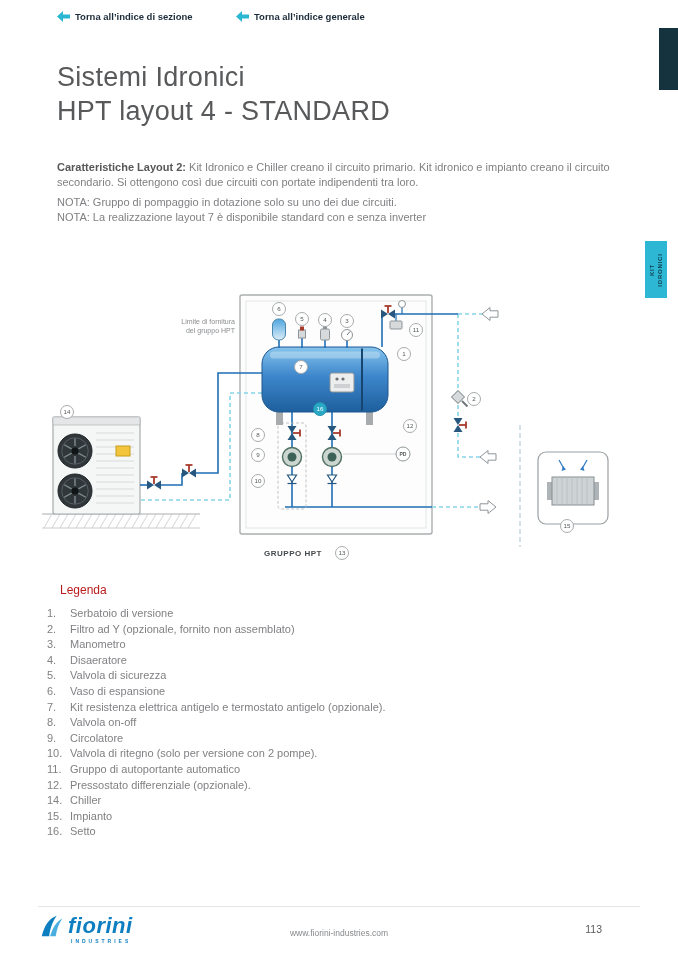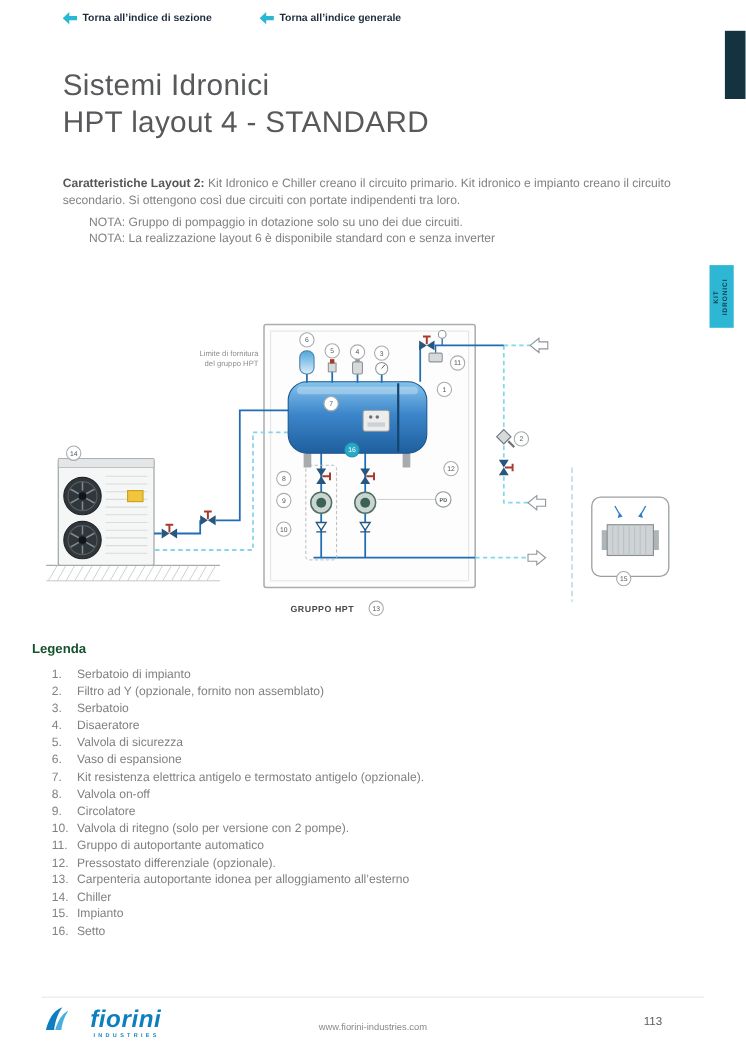--- a/index.html
+++ b/index.html
@@ -17,44 +17,44 @@
   .side-tab{position:absolute;top:241px;right:11px;width:22px;height:57px;background:#2db7d4;
             display:flex;align-items:center;justify-content:center;}
   .side-tab-inner{transform:rotate(-90deg);text-align:center;font-size:6px;line-height:8px;
             font-weight:700;color:#11404f;letter-spacing:.8px;white-space:nowrap;}
 
   .page-title{position:absolute;left:57px;top:60px;font-size:27px;font-weight:300;
             color:#58595b;line-height:34px;letter-spacing:.3px;}
 
   .intro{position:absolute;left:57px;top:149px;width:566px;font-size:11px;line-height:15px;color:#808184;}
   .intro b{color:#565759;}
-  .notes{position:absolute;left:57px;top:195px;font-size:11px;line-height:15px;color:#808184;margin-left:24px;}
+  .notes{position:absolute;left:57px;top:195px;font-size:11px;line-height:15px;color:#808184;}
 
   .diagram{position:absolute;left:30px;top:285px;width:590px;height:292px;}
   .diagram svg text{font-family:"Liberation Sans",sans-serif;}
   .pipe{fill:none;stroke:#1f6eb5;stroke-width:1.6;}
   .pipe-d{fill:none;stroke:#86d5e8;stroke-width:1.6;stroke-dasharray:4 3;}
   .valves polygon{fill:#27567f;}
   .handle{stroke:#a83a2c;stroke-width:1.8;}
   .flow{fill:#fff;stroke:#8f9598;stroke-width:1;}
   .callout circle{fill:#fff;stroke:#a8abad;stroke-width:1;}
   .callout text{font-size:6.2px;fill:#55585a;text-anchor:middle;}
   .callout.teal circle{fill:#2aa9c6;stroke:#2192ac;}
   .callout.teal text{fill:#fff;}
   .dlabel{font-size:7px;fill:#8a8d90;text-anchor:end;}
   .glabel{font-size:8px;font-weight:bold;fill:#45494c;text-anchor:middle;letter-spacing:.5px;}
   .pd-text{font-size:5px;font-weight:bold;fill:#55585a;text-anchor:middle;}
 
-  .legend-heading{position:absolute;left:29px;top:583px;font-size:12px;font-weight:700;color:#14532d;}
+  .legend-heading{position:absolute;left:60px;top:583px;font-size:12px;font-weight:400;color:#b91c1c;}
   .legend{position:absolute;left:47px;top:606px;font-size:11px;color:#808184;}
   .lg-row{display:flex;line-height:15.6px;}
   .lg-num{width:23px;flex:none;}
 
   .footer-rule{position:absolute;left:38px;right:38px;top:906px;height:1px;background:#e4e5e6;}
-  .logo{position:absolute;left:38px;top:913px;display:flex;align-items:flex-end;gap:16px;}
+  .logo{position:absolute;left:38px;top:913px;display:flex;align-items:center;gap:2px;}
   .brand{font-size:22px;line-height:24px;font-weight:700;font-style:italic;color:#0d7fc0;letter-spacing:.5px;}
   .brand-sub{display:block;font-size:5px;letter-spacing:3px;color:#0d7fc0;font-weight:700;margin:0 0 0 3px;}
   .footer-url{position:absolute;left:0;right:0;top:928px;text-align:center;font-size:8.5px;color:#87898c;}
   .page-num{position:absolute;right:76px;top:923px;font-size:10.5px;color:#5a5b5e;}
 </style>
 </head>
 <body>
 
 <div class="page">
 
@@ -86,21 +86,21 @@
 
   <div class="page-title">
     <div>Sistemi Idronici</div>
     <div>HPT layout 4 - STANDARD</div>
   </div>
 
   <p class="intro"><b>Caratteristiche Layout 2:</b><span> Kit Idronico e Chiller creano il circuito primario. Kit idronico e impianto creano il circuito secondario. Si ottengono così due circuiti con portate indipendenti tra loro.</span></p>
 
   <div class="notes">
     <div>NOTA: Gruppo di pompaggio in dotazione solo su uno dei due circuiti.</div>
-    <div>NOTA: La realizzazione layout 6 è disponibile standard con e senza inverter</div>
+    <div>NOTA: La realizzazione layout 7 è disponibile standard con e senza inverter</div>
   </div>
 
   <div class="diagram">
     <svg width="590" height="292" viewBox="0 0 590 292">
       <defs>
         <linearGradient id="tankG" x1="0" y1="0" x2="0" y2="1">
           <stop offset="0" stop-color="#85c4ec"></stop>
             <stop offset="0.45" stop-color="#3d86cb"></stop>
             <stop offset="1" stop-color="#1e5f9d"></stop>
         </linearGradient>
@@ -343,29 +343,29 @@
           <circle cx="290" cy="124" r="6.5"></circle>
           <text x="290" y="126.2">16</text>
         </g>
     </svg>
   </div>
 
   <div class="legend-heading">Legenda</div>
   <div class="legend">
     <div class="lg-row">
         <span class="lg-num">1.</span>
-        <span>Serbatoio di impianto</span>
+        <span>Serbatoio di versione</span>
       </div>
     <div class="lg-row">
         <span class="lg-num">2.</span>
         <span>Filtro ad Y (opzionale, fornito non assemblato)</span>
       </div>
     <div class="lg-row">
         <span class="lg-num">3.</span>
-        <span>Serbatoio</span>
+        <span>Manometro</span>
       </div>
     <div class="lg-row">
         <span class="lg-num">4.</span>
         <span>Disaeratore</span>
       </div>
     <div class="lg-row">
         <span class="lg-num">5.</span>
         <span>Valvola di sicurezza</span>
       </div>
     <div class="lg-row">
@@ -388,24 +388,20 @@
         <span class="lg-num">10.</span>
         <span>Valvola di ritegno (solo per versione con 2 pompe).</span>
       </div>
     <div class="lg-row">
         <span class="lg-num">11.</span>
         <span>Gruppo di autoportante automatico</span>
       </div>
     <div class="lg-row">
         <span class="lg-num">12.</span>
         <span>Pressostato differenziale (opzionale).</span>
-      </div>
-    <div class="lg-row">
-        <span class="lg-num">13.</span>
-        <span>Carpenteria autoportante idonea per alloggiamento all’esterno</span>
       </div>
     <div class="lg-row">
         <span class="lg-num">14.</span>
         <span>Chiller</span>
       </div>
     <div class="lg-row">
         <span class="lg-num">15.</span>
         <span>Impianto</span>
       </div>
     <div class="lg-row">

